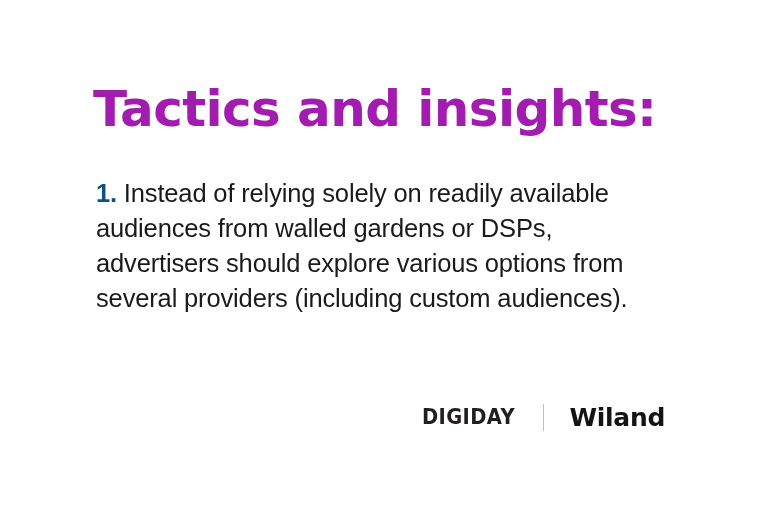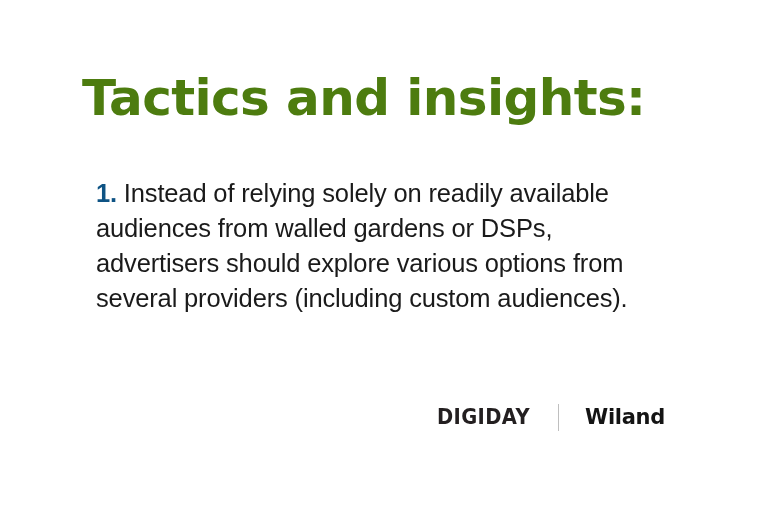--- a/index.html
+++ b/index.html
@@ -21,27 +21,27 @@
     inset: 0;
     background: #ffffff;
   }
 
   
   .slide-title {
     position: absolute;
     left: 82px;
     top: 72px;
     width: 620px;
-    margin: 0;
+    margin: 11px;
     font-family: "DejaVu Sans", "Liberation Sans", sans-serif;
     font-size: 50px;
     font-weight: 700;
     line-height: 1.05;
     letter-spacing: -0.6px;
-    color: #4d7c0f;
+    color: #a21caf;
     white-space: nowrap;
   }
 
   
   .body-block {
     position: absolute;
     left: 88px;
     top: 168px;
     width: 585px;
   }
@@ -84,21 +84,21 @@
   }
   .logo-divider {
     width: 1px;
     height: 27px;
     background: #BFBFBF;
     margin: 0 14px 0 16px;
     flex: none;
   }
   .logo-wiland {
     font-family: "DejaVu Sans", "Liberation Sans", sans-serif;
-    font-size: 21px;
+    font-size: 25px;
     font-weight: 700;
     letter-spacing: -0.3px;
     color: #141414;
     line-height: 1;
     white-space: nowrap;
   }
 </style>
 </head>
 <body>
 

